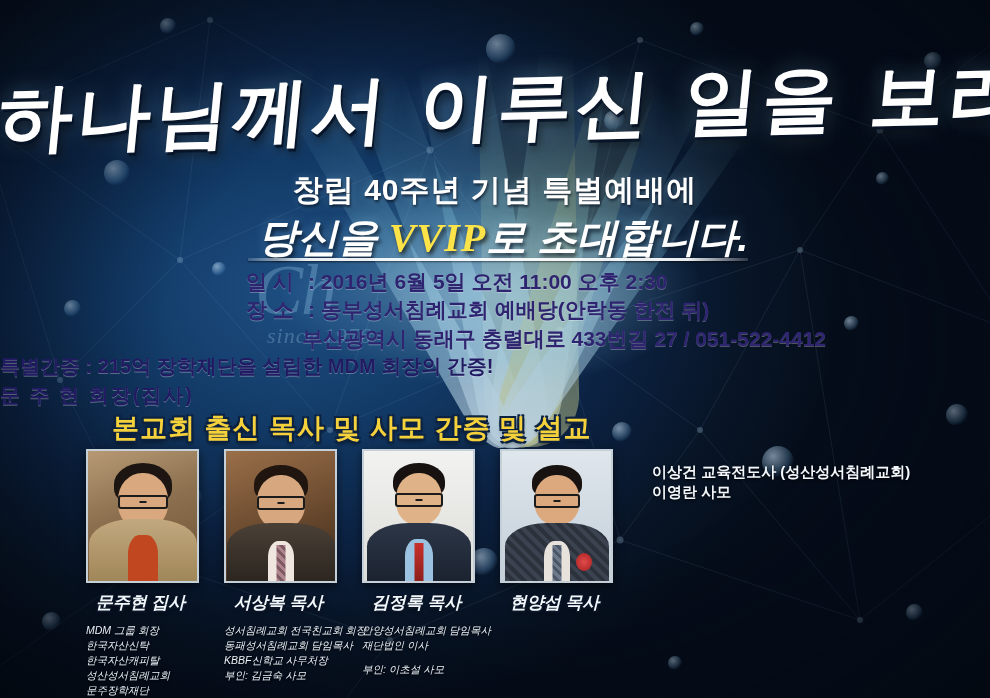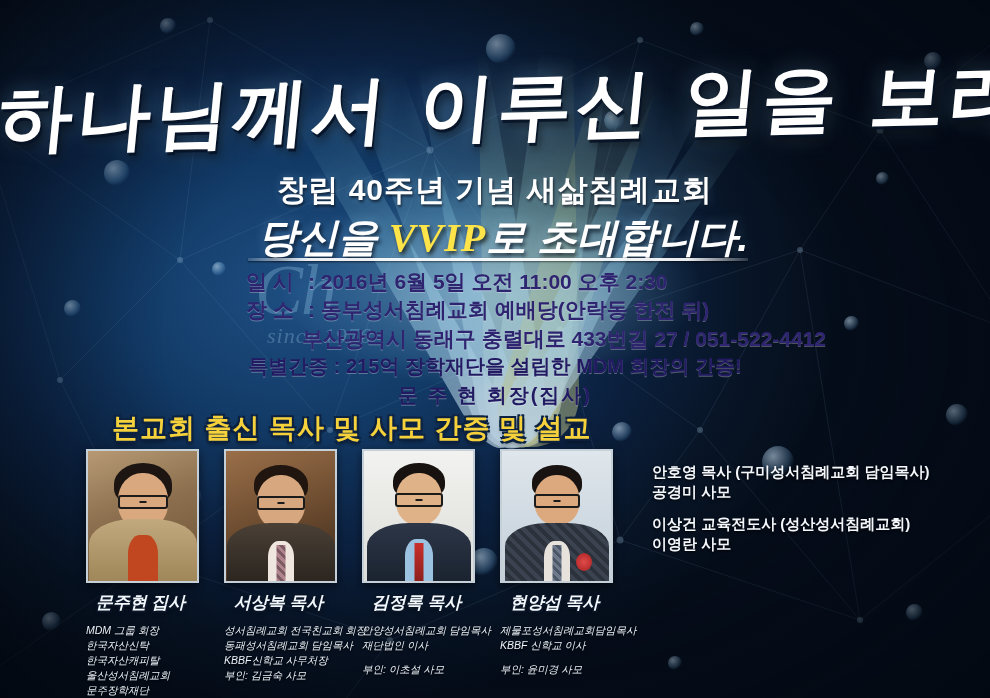--- a/index.html
+++ b/index.html
@@ -121,21 +121,21 @@
     font-size:21px;font-weight:700;line-height:1.35;
     text-shadow:0 1px 0 rgba(255,255,255,.28);
     white-space:nowrap;
   }
   .info .row{display:flex;align-items:baseline;}
   .info .lbl{display:inline-block;width:62px;}
   .info .addr{margin-left:56px;}
 
   .special{
     position:absolute;left:0;right:0;top:352px;
-    text-align:center;
+    text-align:left;
     color:#221a62;
     font-size:20px;font-weight:700;line-height:1.45;
     text-shadow:0 1px 0 rgba(255,255,255,.3);
   }
   .special .l2{letter-spacing:2px;}
 
   .sectionhead{
     position:absolute;left:112px;top:410px;
     font-size:27px;font-weight:700;letter-spacing:1px;
     color:#f5d23c;
@@ -291,21 +291,21 @@
     <div class="wm-big">Ch</div>
     <div class="wm-small">since 1976</div>
   </div>
 
   <div class="bg-vignette"></div>
 
   <div class="layer">
 
     <div class="calligraphy">하나님께서 이루신 일을 보라!</div>
 
-    <div class="sub1">창립 40주년 기념 새삶침례교회</div>
+    <div class="sub1">창립 40주년 기념 특별예배에</div>
 
     <div class="sub2"><span>당신을 </span><span class="vvip">VVIP</span><span>로 초대합니다.</span></div>
     <div class="sub2-rule"></div>
 
     <div class="info">
       <div class="row">
         <span class="lbl">일        시</span>
         <span>: 2016년 6월 5일 오전 11:00 오후 2:30</span>
       </div>
       <div class="row">
@@ -333,21 +333,21 @@
             <div class="glasses" style="top:44px;width:46px;"></div>
             <div class="torso" style="width:108px;height:62px;background:linear-gradient(180deg,#c2a87e,#a08759);"></div>
             <div class="shirt" style="width:30px;height:46px;background:#c0471f;border-radius:40% 40% 0 0;"></div>
           </div>
         </div>
         <div class="pname">문주현 집사</div>
         <div class="pbio">
           <div>MDM 그룹 회장</div>
           <div>한국자산신탁</div>
           <div>한국자산캐피탈</div>
-          <div>울산성서침례교회</div>
+          <div>성산성서침례교회</div>
           <div>문주장학재단</div>
         </div>
       </div>
 
       <div class="pcard">
         <div class="pframe">
           <div class="ph">
             <div class="room" style="background:linear-gradient(160deg,#9a6f49,#6d4c30 50%,#3d2a1b 100%)"></div>
             <div class="hair" style="top:14px;width:54px;height:38px;background:#20160f;"></div>
             <div class="head" style="top:24px;width:48px;height:54px;background:#d7a87f;"></div>
@@ -394,36 +394,26 @@
             <div class="hair" style="top:14px;width:50px;height:34px;background:#181310;"></div>
             <div class="head" style="top:24px;width:45px;height:50px;background:#dca97f;"></div>
             <div class="glasses" style="top:43px;width:42px;"></div>
             <div class="torso" style="width:104px;height:58px;background:repeating-linear-gradient(45deg,#3b4350,#3b4350 4px,#2b323c 4px,#2b323c 8px);"></div>
             <div class="shirt" style="width:26px;height:40px;background:#e8e2dc;border-radius:40% 40% 0 0;"></div>
             <div class="tie" style="height:36px;background:repeating-linear-gradient(45deg,#6e7a8c,#6e7a8c 3px,#4b5766 3px,#4b5766 6px);"></div>
             <div style="position:absolute;left:74px;bottom:10px;width:16px;height:18px;border-radius:50%;background:radial-gradient(circle,#e04a4a,#a82020);"></div>
           </div>
         </div>
         <div class="pname">현양섭 목사</div>
-        <div class="pbio">
-          <div>제물포성서침례교회담임목사</div>
-          <div>KBBF 신학교 이사</div>
-          <div class="sp"></div>
-          <div>부인: 윤미경 사모</div>
-        </div>
       </div>
 
     </div>
 
     <div class="pastors">
       <div class="entry">
-      </div>
-      <div class="entry">
-        <div>안호영 목사 (구미성서침례교회 담임목사)</div>
-        <div class="wife">공경미 사모</div>
       </div>
       <div class="entry">
       </div>
       <div class="entry">
         <div>이상건 교육전도사 (성산성서침례교회)</div>
         <div class="wife">이영란 사모</div>
       </div>
     </div>
 
   </div>

